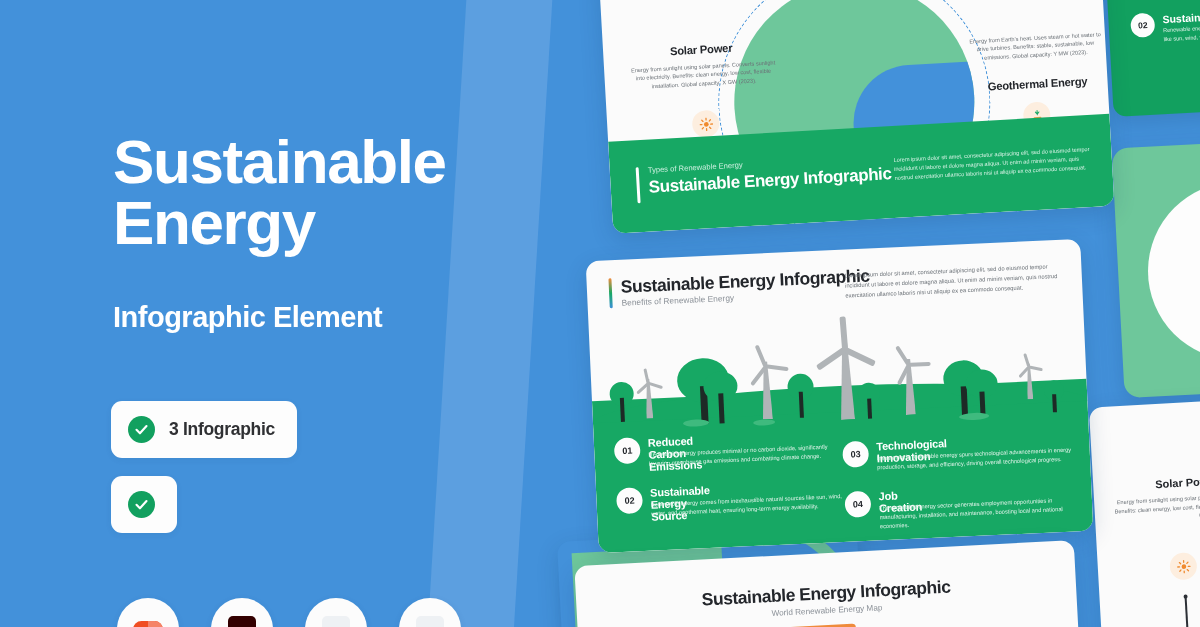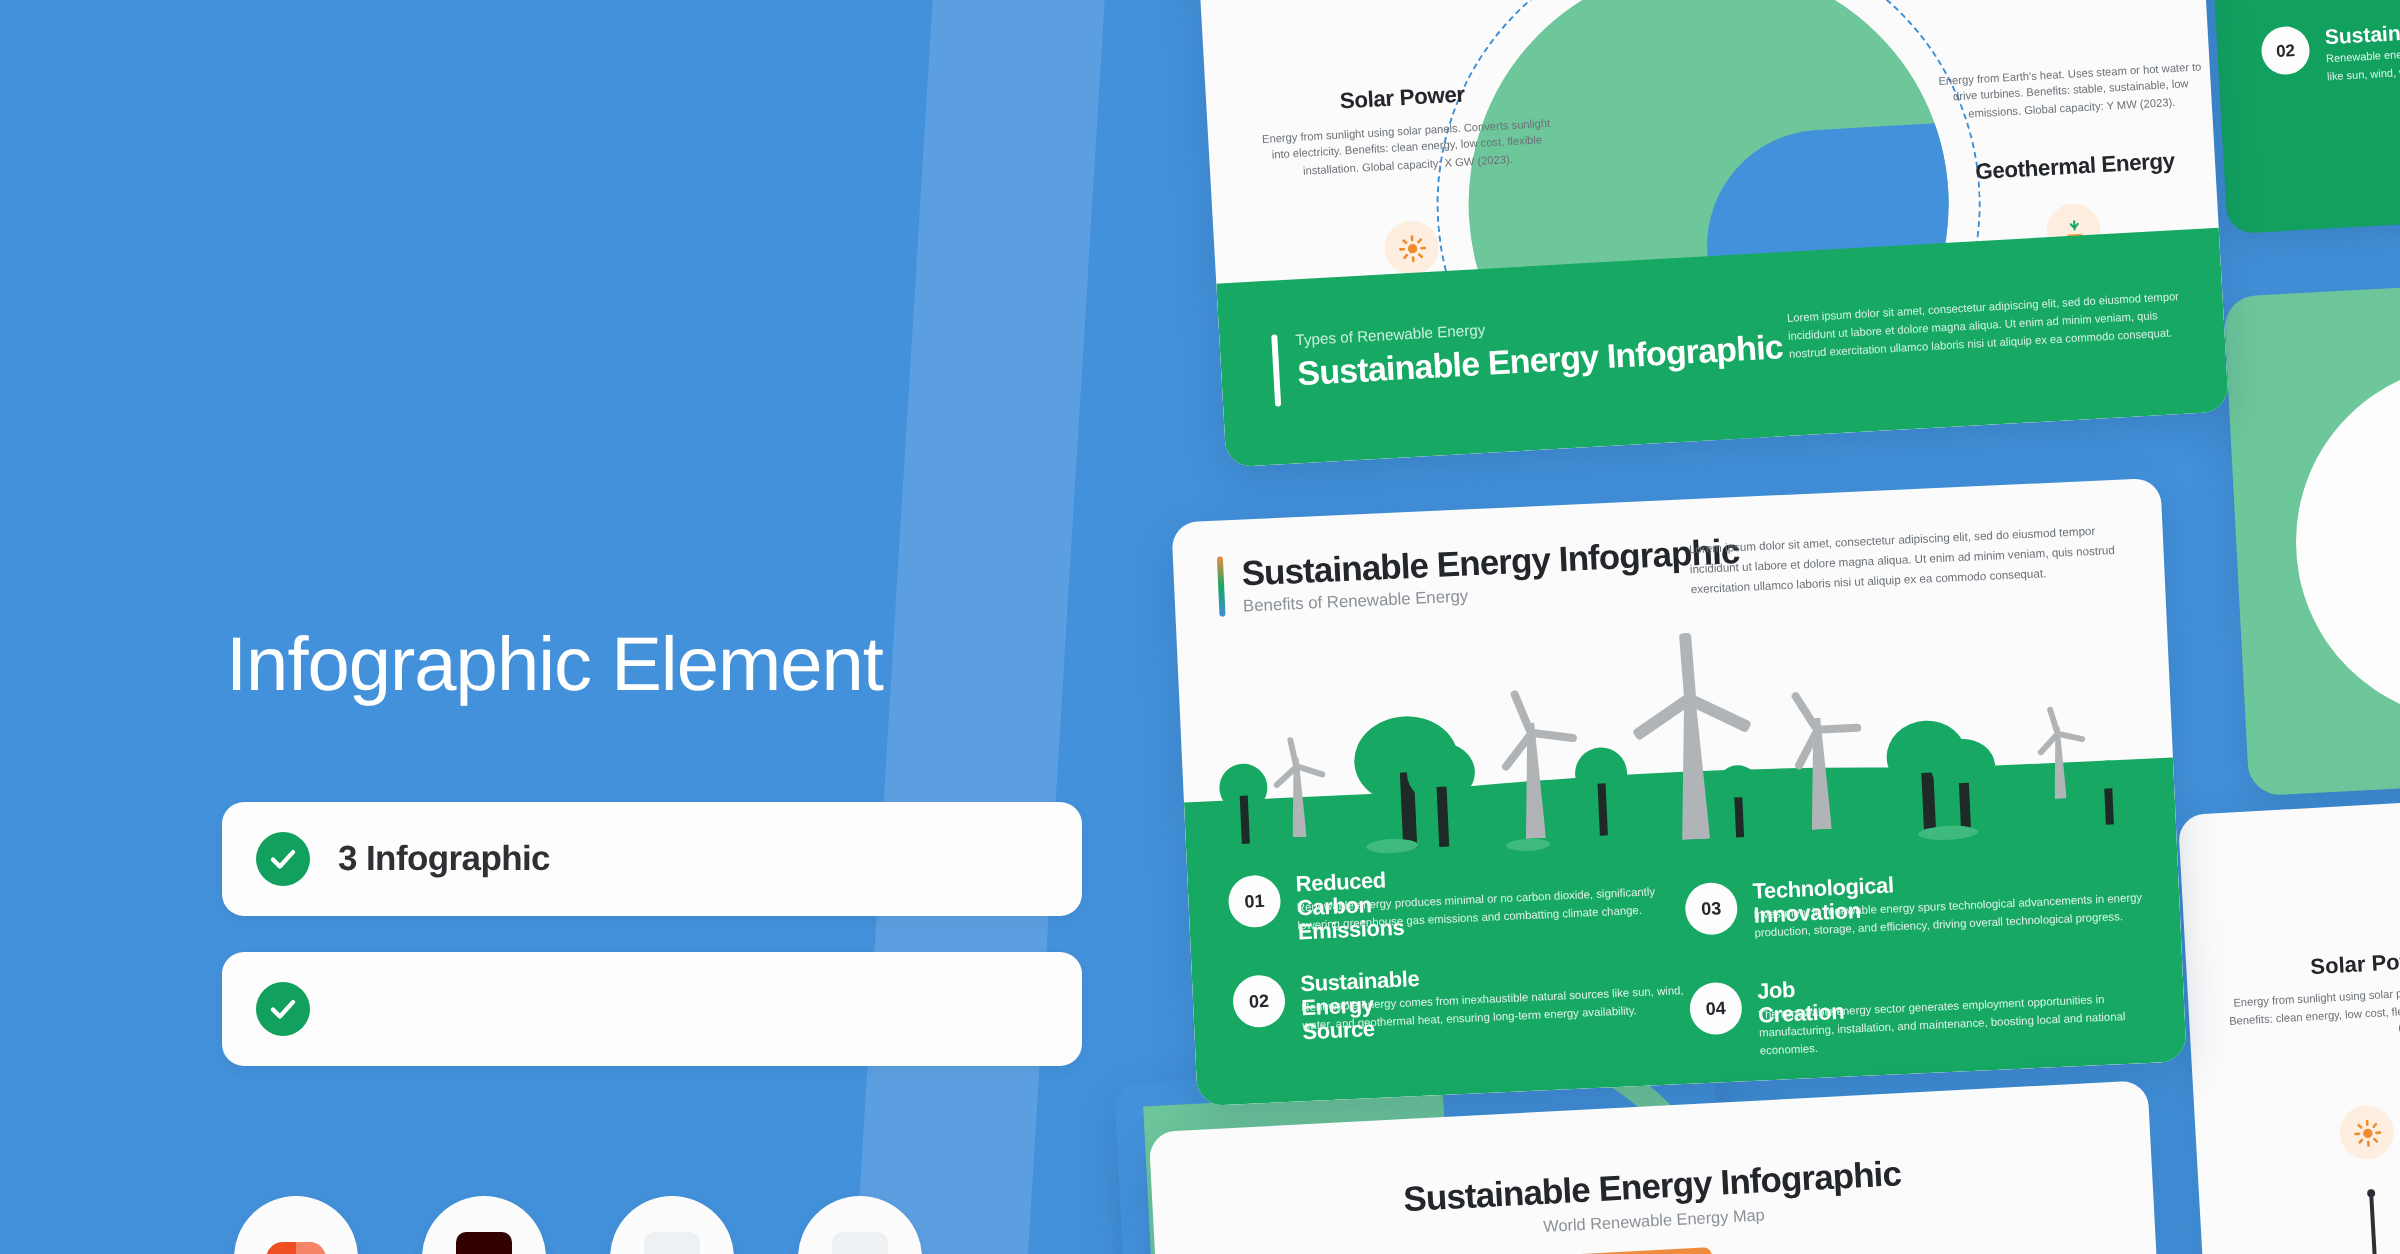--- a/index.html
+++ b/index.html
@@ -26,25 +26,25 @@
     transform-origin: top left;
   }
   
   .promo { position:absolute; left:0; top:0; width:520px; height:627px; z-index:12; }
   .headline {
     position:absolute; left:113px; top:131px;
     color:#fff; font-weight:bold; font-size:62px;
     line-height:0.99; letter-spacing:-1.4px; width:420px;
   }
   .subhead {
-    position:absolute; left:113px; top:312px;
-    color:#fff; font-weight:normal; font-size:38px; letter-spacing:-0.5px;
+    position:absolute; left:113px; top:301px;
+    color:#fff; font-weight:bold; font-size:29px; letter-spacing:-0.5px;
   }
   .badges { position:absolute; left:111px; top:401px; width:430px; }
-  .badge-row { display:flex; gap:5px; margin-bottom:18px;flex-direction:column; }
+  .badge-row { display:flex; gap:5px; margin-bottom:18px; }
   .badge {
     background:#fdfdfd; border-radius:11px;
     height:57px; display:flex; align-items:center;
     padding:0 22px 0 17px; gap:14px;
     box-shadow:0 2px 6px rgba(20,60,100,0.07);
   }
   .badge-label { color:#2f3033; font-weight:bold; font-size:17.5px; white-space:nowrap; letter-spacing:-0.3px;}
   .check {
     width:27px; height:27px; border-radius:50%;
     background:#12a05f; flex:none;
@@ -378,20 +378,21 @@
     <div class="cm-sub">World Renewable Energy Map</div>
     <div class="cm-banner">
       
       
     </div>
   </div>
 
 </div>
 
 <div class="promo">
+  <div class="headline">Sustainable Energy</div>
   <div class="subhead">Infographic Element</div>
 
   <div class="badges">
     <div class="badge-row">
       <div class="badge">
         <span class="check">
           <svg viewBox="0 0 24 24" fill="none" stroke="#fff" stroke-width="3.4" stroke-linecap="round" stroke-linejoin="round">
               <path d="M4 12.5 9.5 18 20 6.5"></path>
             </svg>
         </span>

